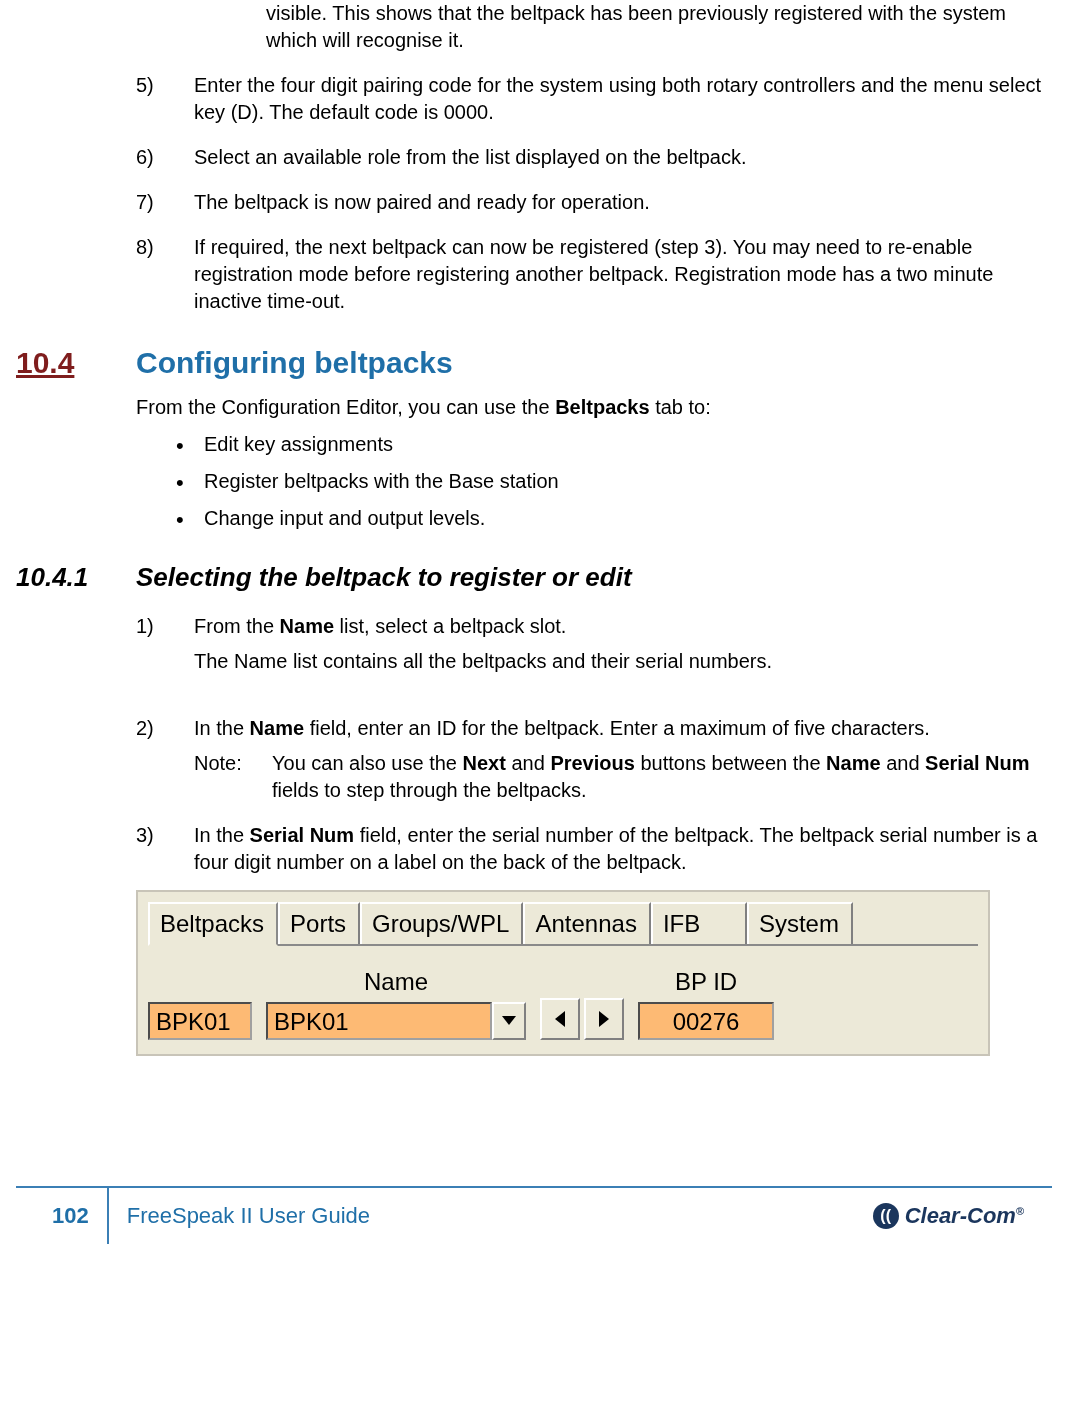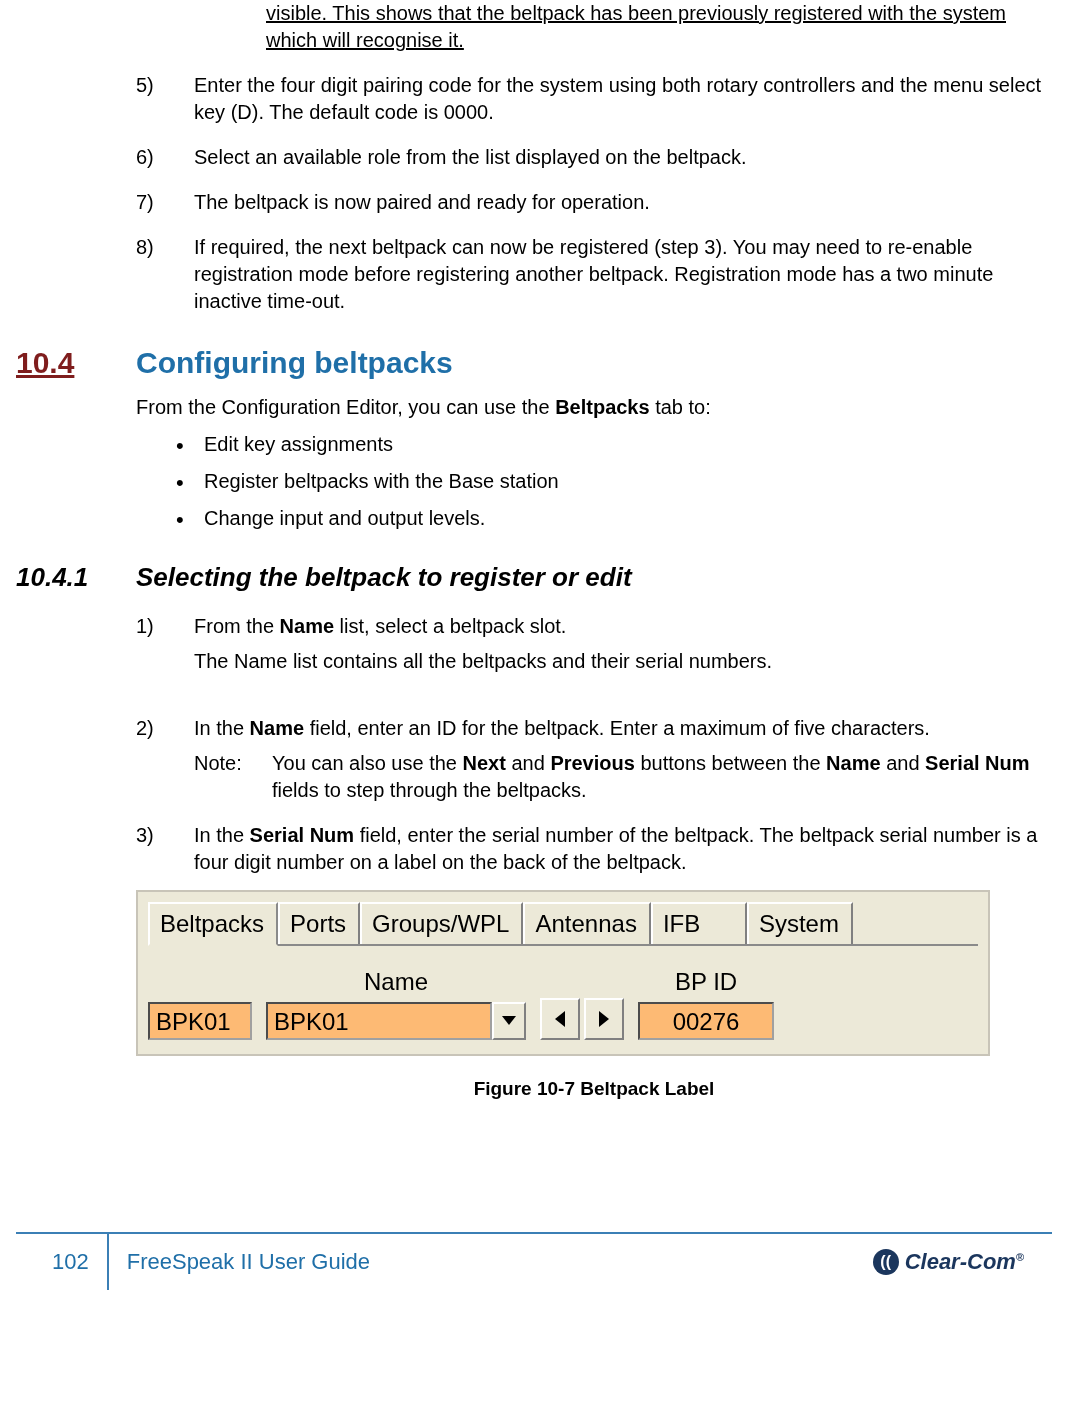--- a/index.html
+++ b/index.html
@@ -6,21 +6,21 @@
     font-family: Arial, Helvetica, sans-serif;
     font-size: 20px;
     line-height: 1.35;
     margin: 0;
     padding: 0 16px 0 16px;
     width: 1036px;
     color: #000;
     background: #fff;
   }
   .content-wrap { padding-left: 0px; }
-  .indent-body { margin-left: 250px; text-decoration: underline; }
+  .indent-body { margin-left: 250px; }
   .h2-row { display: flex; margin-top: 28px; margin-bottom: 10px; font-size: 30px; font-weight: bold; }
   .h2-num { width: 120px; color: #7f1d1d; flex-shrink: 0; text-decoration: underline; }
   .h2-title { color: #1f6fa8; flex: 1; }
   .h3-row { display: flex; margin-top: 28px; margin-bottom: 10px; font-size: 26px; font-weight: bold; font-style: italic; }
   .h3-num { width: 120px; flex-shrink: 0; color: #000; }
   .h3-title { color: #000; flex: 1; }
   .para-after-h2 { margin-left: 120px; margin-top: 8px; }
   .bullets { margin-left: 160px; list-style: none; padding: 0; margin-top: 10px; }
   .bullets li { position: relative; padding-left: 28px; margin-top: 10px; }
   .bullets li::before { content: "•"; position: absolute; left: 0; font-size: 22px; }
@@ -94,21 +94,21 @@
   }
   .arrow-left { width: 0; height: 0; border-top: 8px solid transparent; border-bottom: 8px solid transparent; border-right: 10px solid #000; }
   .arrow-right { width: 0; height: 0; border-top: 8px solid transparent; border-bottom: 8px solid transparent; border-left: 10px solid #000; }
   .col-name { width: 88px; }
   .col-bpid { width: 120px; text-align:center; }
   .field-group { display:flex; flex-direction:column; align-items:center; }
   
   .footer-sep { border-top: 2px solid #3b7fb5; margin-top: 130px; }
   .footer-row { display: flex; align-items: center; height: 56px; }
   .page-num {
-    color: #1f6fa8; font-weight: normal; font-size: 22px;
+    color: #1f6fa8; font-weight: bold; font-size: 22px;
     padding: 0 18px 0 36px; border-right: 2px solid #3b7fb5; line-height: 56px;
   }
   .guide-name { color: #1f6fa8; font-size: 22px; padding-left: 18px; flex: 1; line-height: 56px; }
   .logo {
     display:flex; align-items:center; gap:6px; padding-right: 28px;
     font-weight:bold; font-style:italic; color:#1b365d; font-size:22px;
   }
   .logo-badge {
     width:26px; height:26px; background:#1b365d; border-radius:50%;
     display:flex; align-items:center; justify-content:center; color:#fff;
@@ -229,21 +229,20 @@
           </div>
         </div>
         <div class="field-group">
           <div class="lbl">BP ID</div>
           <div class="inp col-bpid">00276</div>
         </div>
       </div>
     </div>
   </div>
 
-  <div class="figure-caption">Figure 10-7 Beltpack Label</div>
 
   <div class="footer-sep"></div>
   <div class="footer-row">
     <div class="page-num">102</div>
     <div class="guide-name">FreeSpeak II User Guide</div>
     <div class="logo">
       <span class="logo-badge">((</span>
       <span>
         <span>Clear-Com</span><sup>®</sup>
       </span>

